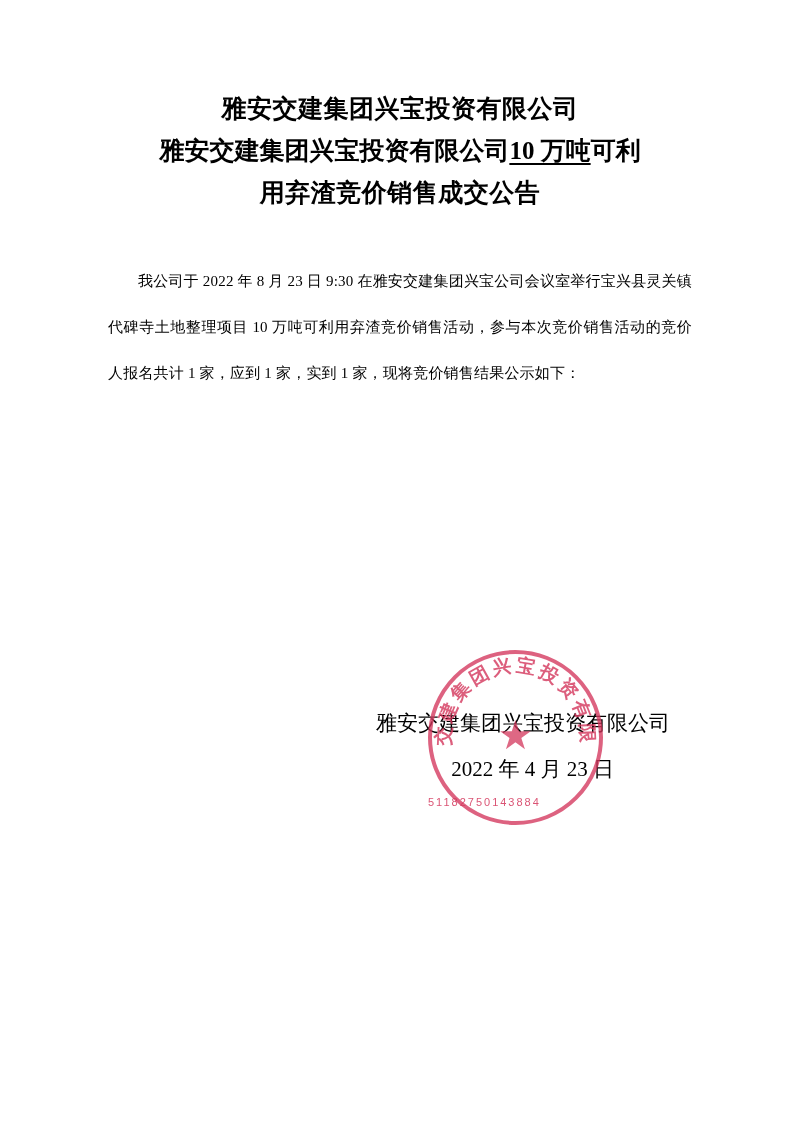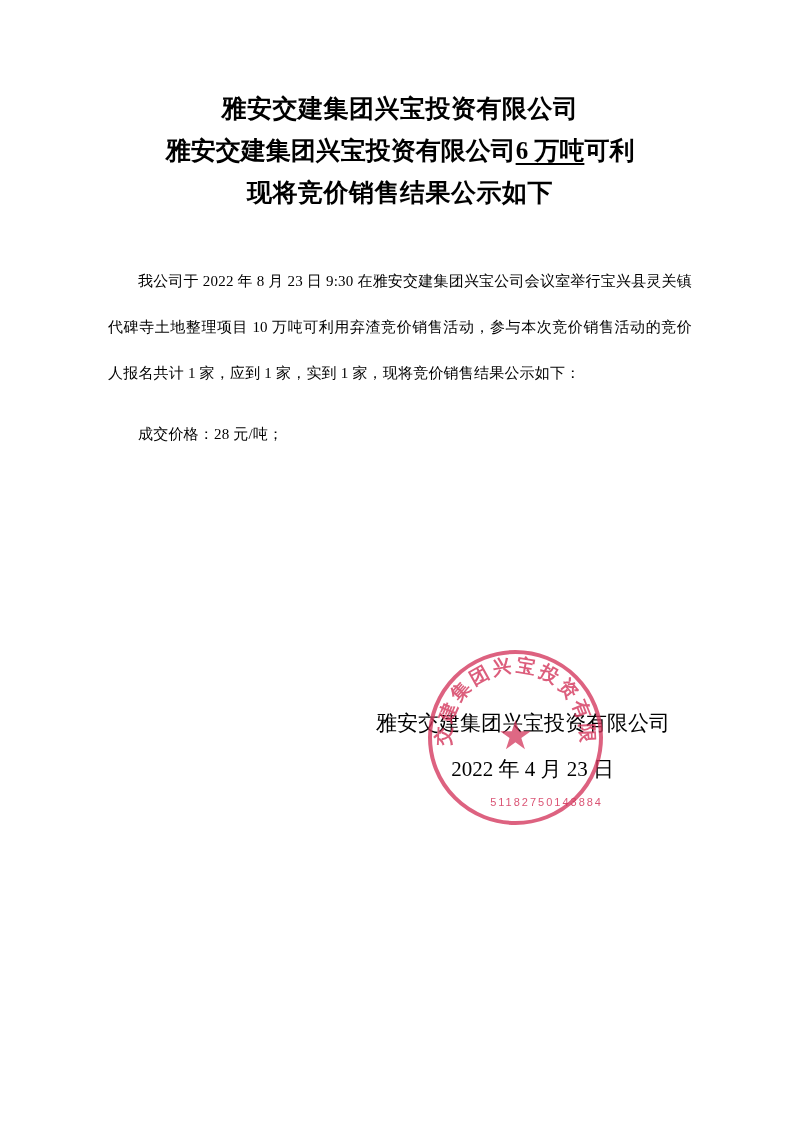--- a/index.html
+++ b/index.html
@@ -105,44 +105,43 @@
     top: 0;
     width: 100%;
     height: 100%;
     opacity: 0.8;
   }
   .seal-code {
     position: absolute;
     left: 0;
     right: 0;
     bottom: 17px;
-    text-align: right;
+    text-align: left;
     font-family: "Liberation Sans", sans-serif;
     font-size: 11px;
     letter-spacing: 2px;
     color: #d4365c;
     opacity: 0.85;
   }
 </style>
 </head>
 <body>
 
 <div class="page">
 
   <div class="doc-body">
 
     <div class="title">
       <span class="title-line">雅安交建集团兴宝投资有限公司</span>
-      <span class="title-line title-line-2"><span>雅安交建集团兴宝投资有限公司</span><span class="underline">6 万吨</span><span>可利</span></span>
-      <span class="title-line">现将竞价销售结果公示如下</span>
+      <span class="title-line title-line-2"><span>雅安交建集团兴宝投资有限公司</span><span class="underline">10 万吨</span><span>可利</span></span>
+      <span class="title-line">用弃渣竞价销售成交公告</span>
     </div>
 
     <div class="content">
       <p class="para-indent">我公司于 2022 年 8 月 23 日 9:30 在雅安交建集团兴宝公司会议室举行宝兴县灵关镇代碑寺土地整理项目 10 万吨可利用弃渣竞价销售活动，参与本次竞价销售活动的竞价人报名共计 1 家，应到 1 家，实到 1 家，现将竞价销售结果公示如下：</p>
-      <p class="item-line">成交价格：28 元/吨；</p>
     </div>
 
   </div>
 
   <div class="sign-block">
     <span class="sign-line">雅安交建集团兴宝投资有限公司</span>
     <span class="sign-line sign-date">2022 年 4 月 23 日</span>
   </div>
 
   <div class="seal">

